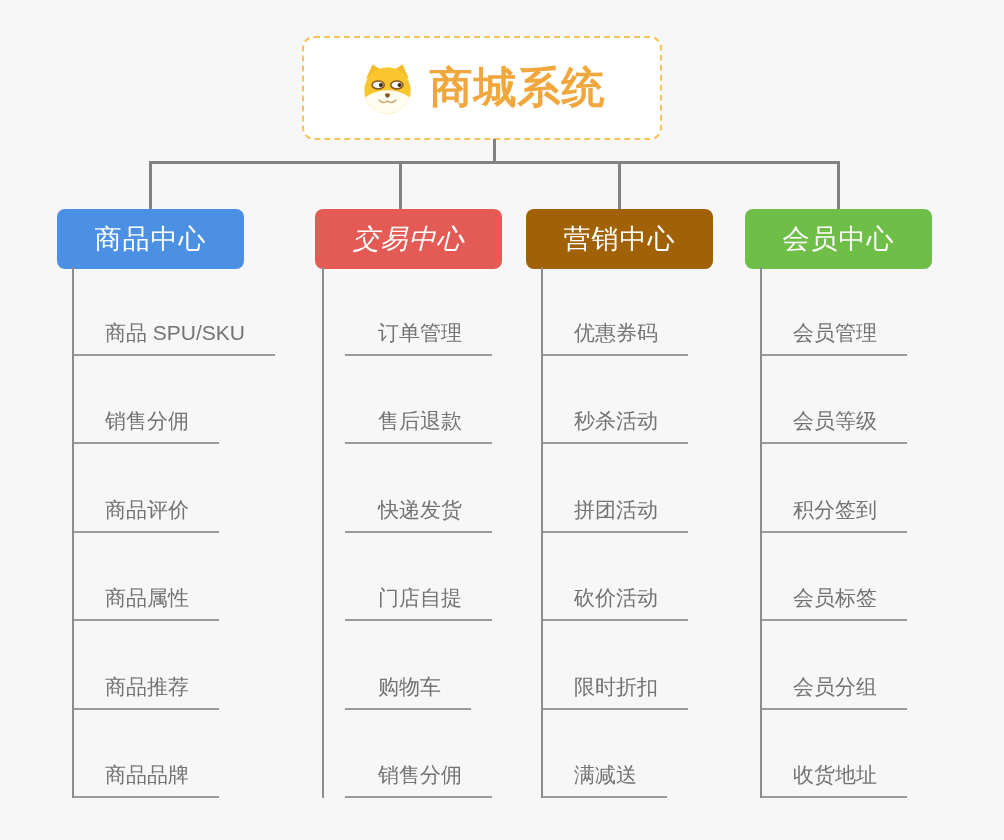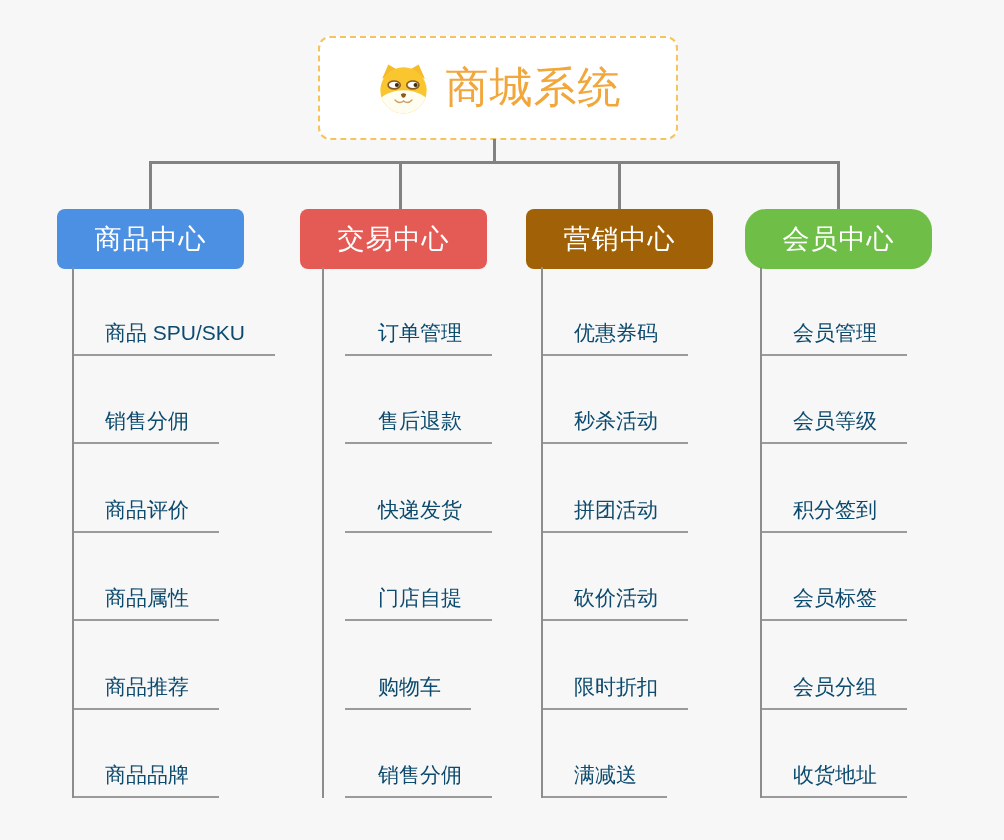--- a/index.html
+++ b/index.html
@@ -2,48 +2,49 @@
 <html><head>
 <meta charset="utf-8">
 <style>
   html,body{margin:0;padding:0;background:#f7f7f7;}
   #canvas{
     position:relative;width:1004px;height:840px;background:#f7f7f7;
     overflow:hidden;font-family:"Liberation Sans","DejaVu Sans",sans-serif;
   }
   
   .root-node{
-    position:absolute;left:318px;top:36px;width:360px;height:104px;
+    position:absolute;left:302px;top:36px;width:360px;height:104px;
     background:#ffffff;border:2px dashed #f6c35c;border-radius:12px;
     display:flex;align-items:center;justify-content:center;gap:14px;
     box-sizing:border-box;
+    font-weight:bold;
   }
   .root-title{font-size:43px;color:#f1a73c;letter-spacing:1px;white-space:nowrap;}
   .dog-icon{width:57px;height:53px;flex:0 0 auto;}
   
   .connector{position:absolute;background:#828282;}
   #stem{left:493px;top:139px;width:3px;height:24px;}
   #hbar{left:149px;top:161px;width:691px;height:3px;}
   .drop{top:161px;width:3px;height:50px;}
   #drop0{left:149px;} #drop1{left:399px;} #drop2{left:618px;} #drop3{left:837px;}
   
   .branch-box{
     position:absolute;top:209px;width:187px;height:60px;border-radius:8px;
     color:#ffffff;font-size:27px;letter-spacing:1px;
     display:flex;align-items:center;justify-content:center;cursor:default;
   }
-  #b0{left:57px;} #b1{left:300px;} #b2{left:526px;} #b3{left:745px;border-radius:21px;}
+  #b0{left:57px;} #b1{left:315px;font-style:italic;} #b2{left:526px;} #b3{left:745px;}
   
   .column{position:absolute;top:267px;}
   #c0{left:72px;} #c1{left:322px;padding-left:23px;} #c2{left:541px;} #c3{left:760px;}
   .col-line{position:absolute;left:0;top:0;width:2px;height:531px;background:#8d8d8d;}
   .leaf{height:88.5px;display:flex;align-items:flex-end;}
   .leaf-label{
     display:inline-block;border-bottom:2px solid #9b9b9b;
-    padding:0 30px 7px 33px;font-size:21px;color:#0c4a6e;white-space:nowrap;
+    padding:0 30px 7px 33px;font-size:21px;color:#737373;white-space:nowrap;
   }
 </style>
 </head>
 <body>
 
 <div id="canvas">
 
   <div class="root-node">
     <svg class="dog-icon" viewBox="0 0 64 58" aria-hidden="true">
       <polygon points="8,18 15,2 27,9" fill="#f5bb2b"></polygon>

